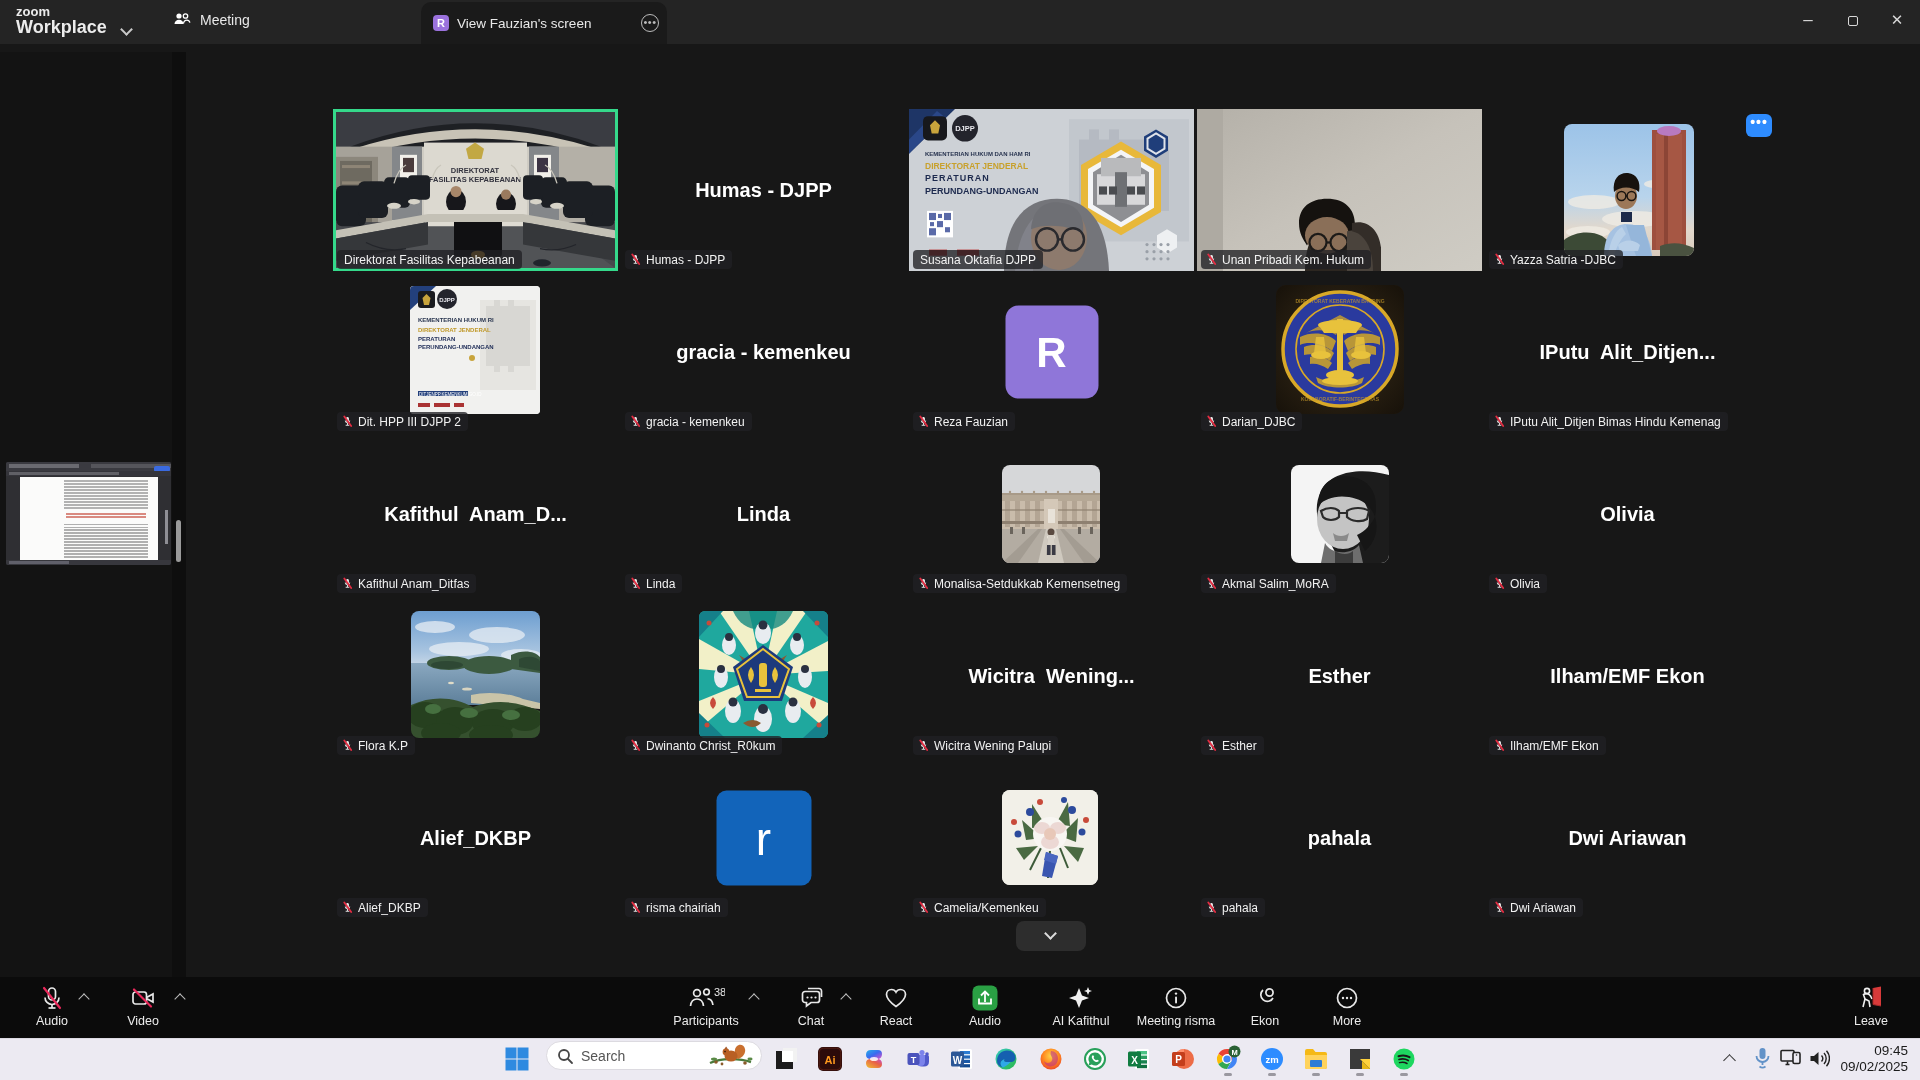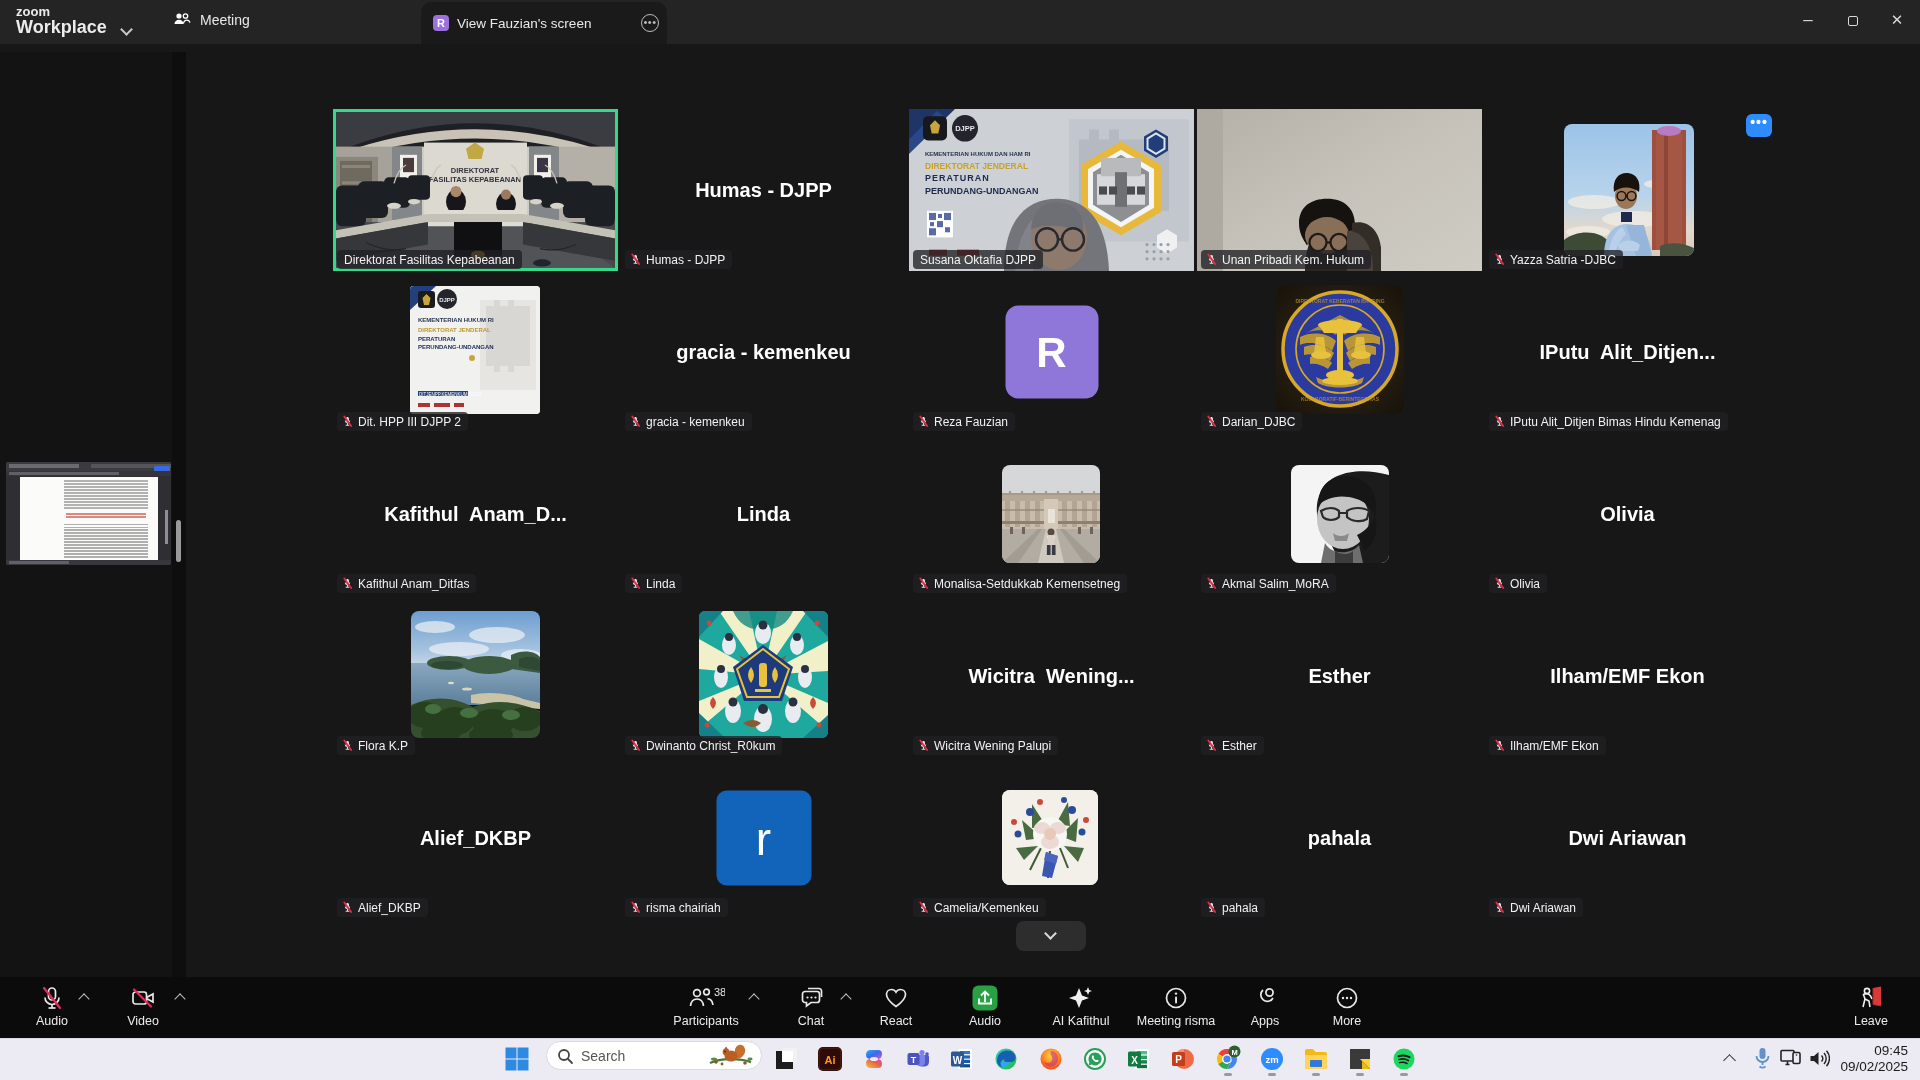--- a/index.html
+++ b/index.html
@@ -862,21 +862,21 @@
       </svg>
       <div class="cap">Meeting risma</div>
     </div>
 <div class="tbtn" style="left:1220px; width:90px;">
       <svg width="26" height="26" viewBox="0 0 26 26">
         <g fill="none" stroke="#e8e8e8" stroke-width="1.7">
           <path d="M11 5 a6.5 6.5 0 1 0 10 8"></path>
           <circle cx="17.5" cy="7.5" r="3.6"></circle>
         </g>
       </svg>
-      <div class="cap">Apps</div>
+      <div class="cap">Ekon</div>
     </div>
 <div class="tbtn" style="left:1302px; width:90px;">
       <svg width="26" height="26" viewBox="0 0 26 26">
         <circle cx="13" cy="13" r="9.5" fill="none" stroke="#e8e8e8" stroke-width="1.7"></circle>
         <g fill="#e8e8e8">
           <circle cx="9" cy="13" r="1.2"></circle>
           <circle cx="13" cy="13" r="1.2"></circle>
           <circle cx="17" cy="13" r="1.2"></circle>
         </g>
       </svg>

